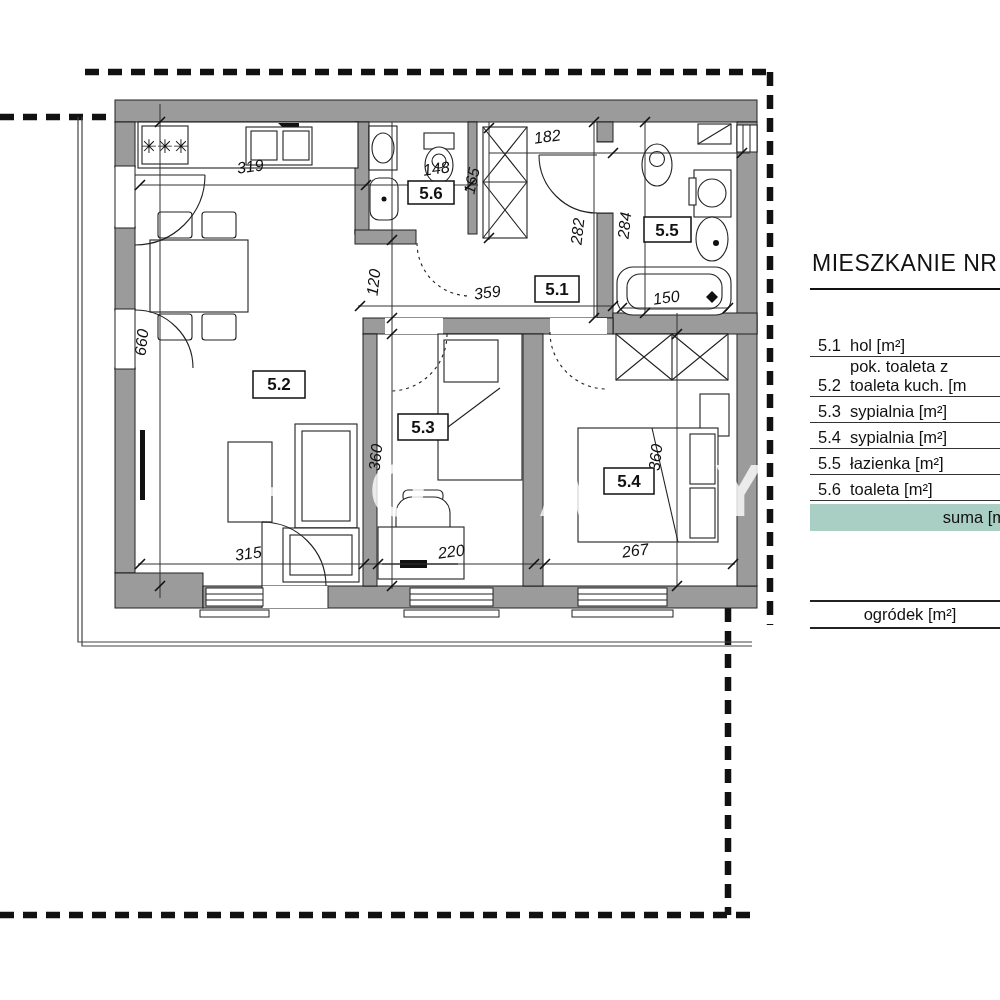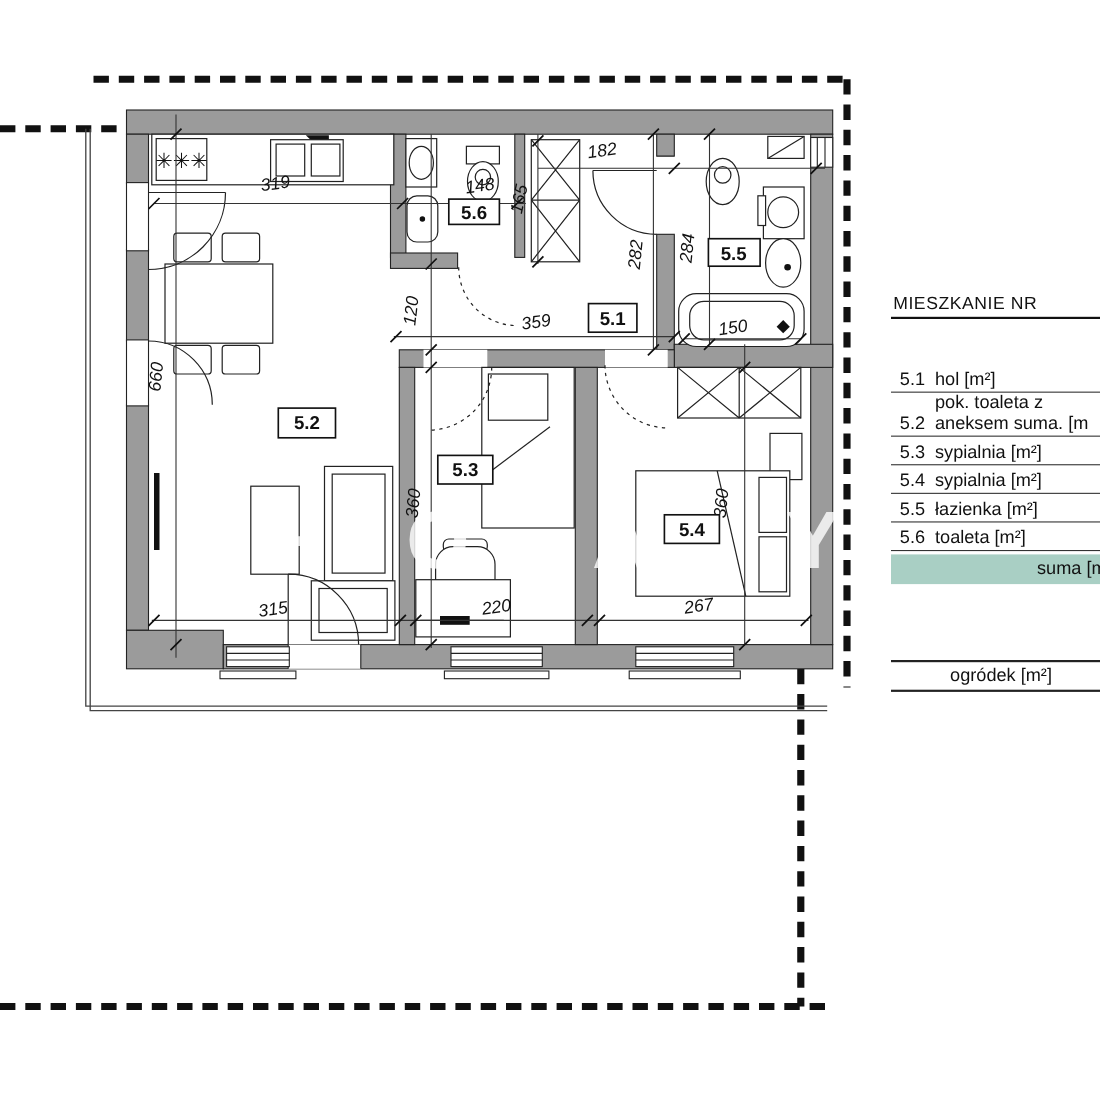--- a/index.html
+++ b/index.html
@@ -1,19 +1,19 @@
 <!DOCTYPE html>
 <html><head>
 <meta charset="utf-8">
 <style>
   html,body{margin:0;padding:0;background:#fff;width:1000px;height:1000px;overflow:hidden;}
   #stage{position:relative;width:1000px;height:1000px;font-family:"Liberation Sans",sans-serif;background:#fff;}
   svg{position:absolute;left:0;top:0;}
   .legend{position:absolute;color:#111;}
-  #title{left:812px;top:250px;font-size:16px;letter-spacing:.5px;white-space:nowrap;margin-top:18px;}
+  #title{left:812px;top:250px;font-size:23px;letter-spacing:.5px;white-space:nowrap;}
   #title-rule{left:810px;top:288px;width:200px;height:2px;background:#111;}
   #rows{left:810px;top:331px;width:200px;font-size:16.5px;}
   .lrow{display:flex;align-items:flex-end;border-bottom:1.6px solid #333;min-height:24px;padding-bottom:1px;}
   .lrow .no{width:40px;padding-left:8px;box-sizing:border-box;flex:none;}
   .lrow .lab{flex:1;line-height:1.15;}
   .suma{margin-top:3px;height:27px;line-height:27px;text-align:right;padding-right:4px;font-size:16.5px;}
   #ogrodek{left:810px;top:600px;width:200px;height:25px;line-height:25px;border-top:2px solid #222;
            border-bottom:2px solid #222;text-align:center;font-size:16.5px;}
   .dim{font-style:italic;font-size:16px;fill:#111;text-anchor:middle;font-family:"Liberation Sans",sans-serif;}
   .rlab{font-weight:bold;font-size:17px;fill:#111;text-anchor:middle;font-family:"Liberation Sans",sans-serif;}
@@ -206,21 +206,21 @@
   <div class="legend" id="title-rule"></div>
 
   <div class="legend" id="rows">
     <div class="lrow">
       <span class="no">5.1</span>
       <span class="lab">hol [m²]</span>
     </div>
     <div class="lrow">
       <span class="no">5.2</span>
       <span class="lab"><span>pok. toaleta z</span><br>
-        <span>aneksem suma. [m</span></span>
+        <span>toaleta kuch. [m</span></span>
     </div>
     <div class="lrow">
       <span class="no">5.3</span>
       <span class="lab">sypialnia [m²]</span>
     </div>
     <div class="lrow">
       <span class="no">5.4</span>
       <span class="lab">sypialnia [m²]</span>
     </div>
     <div class="lrow">

